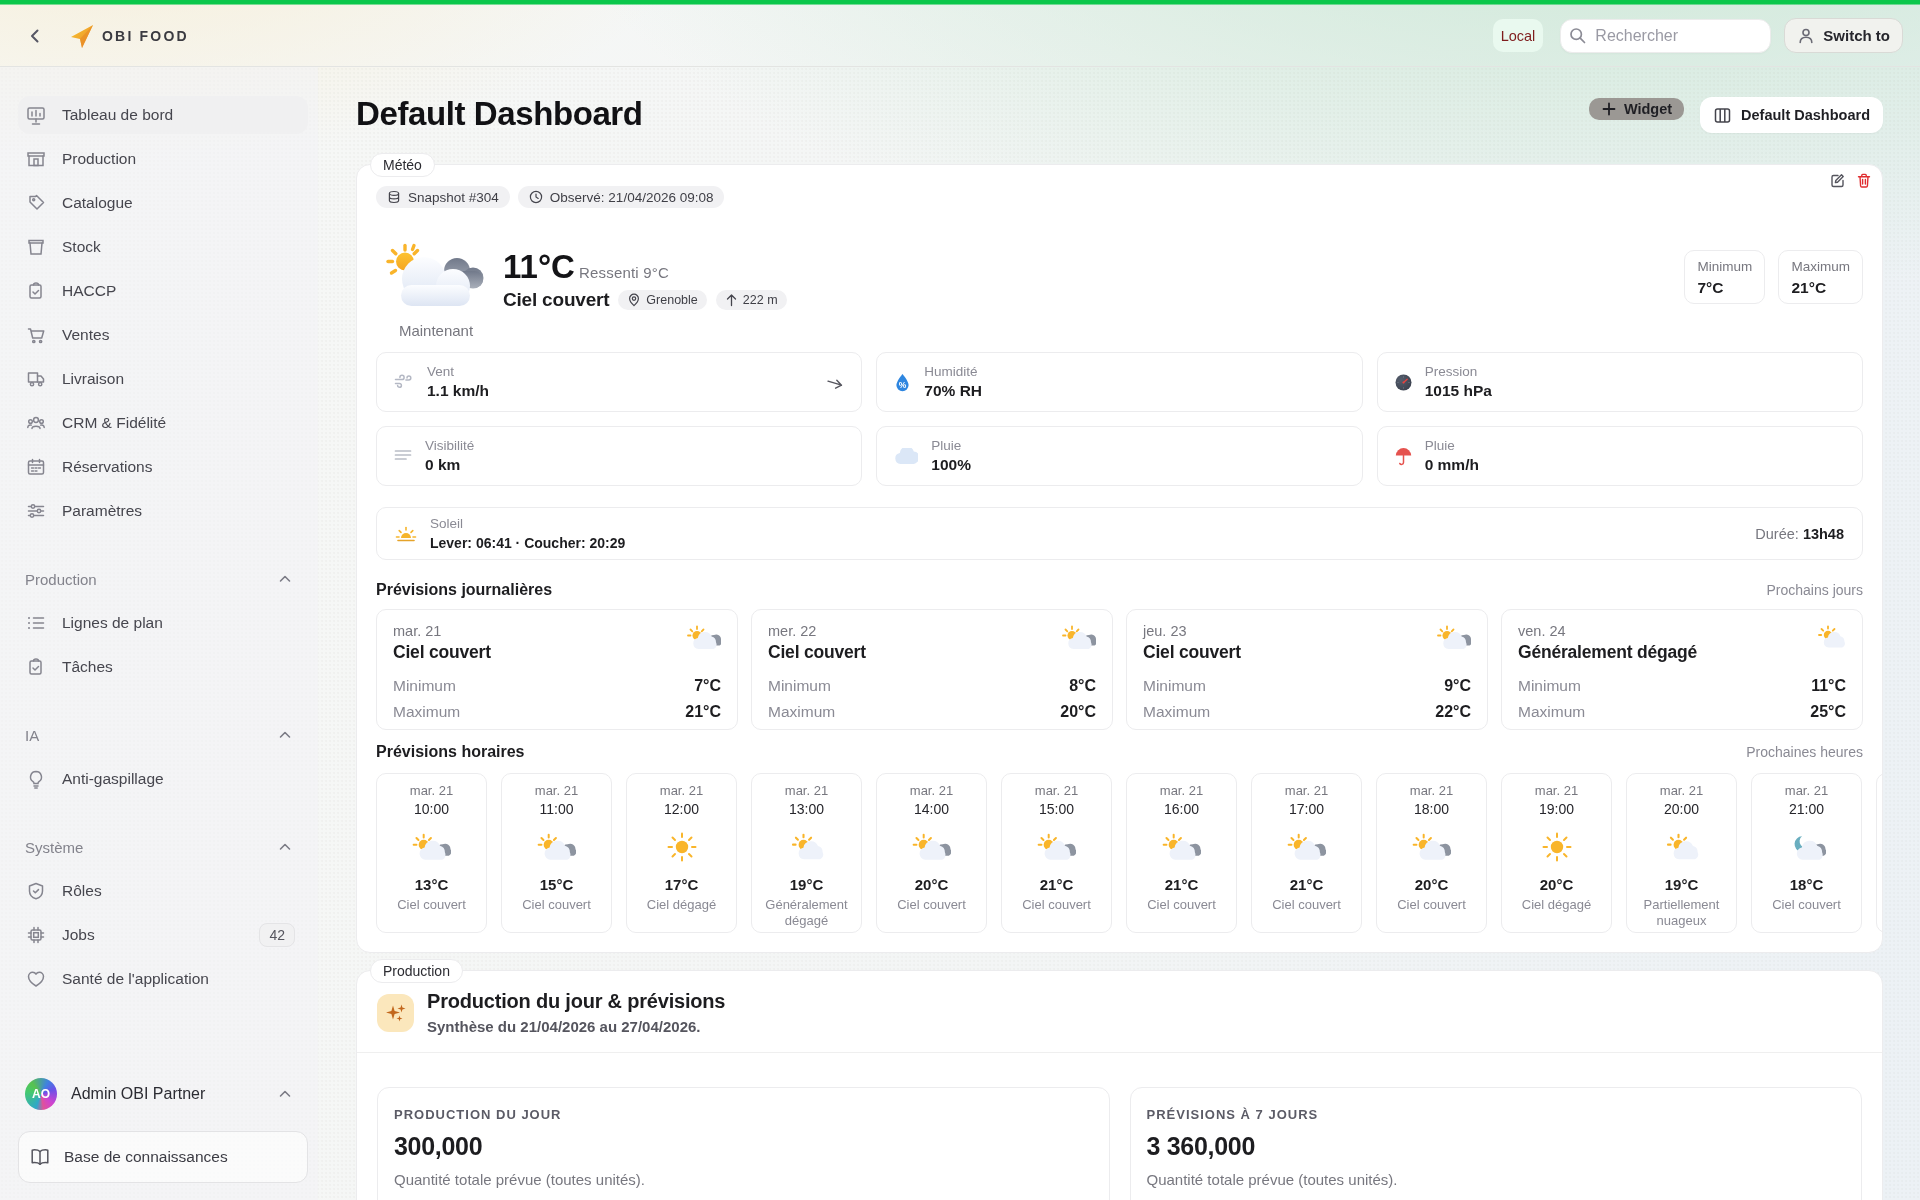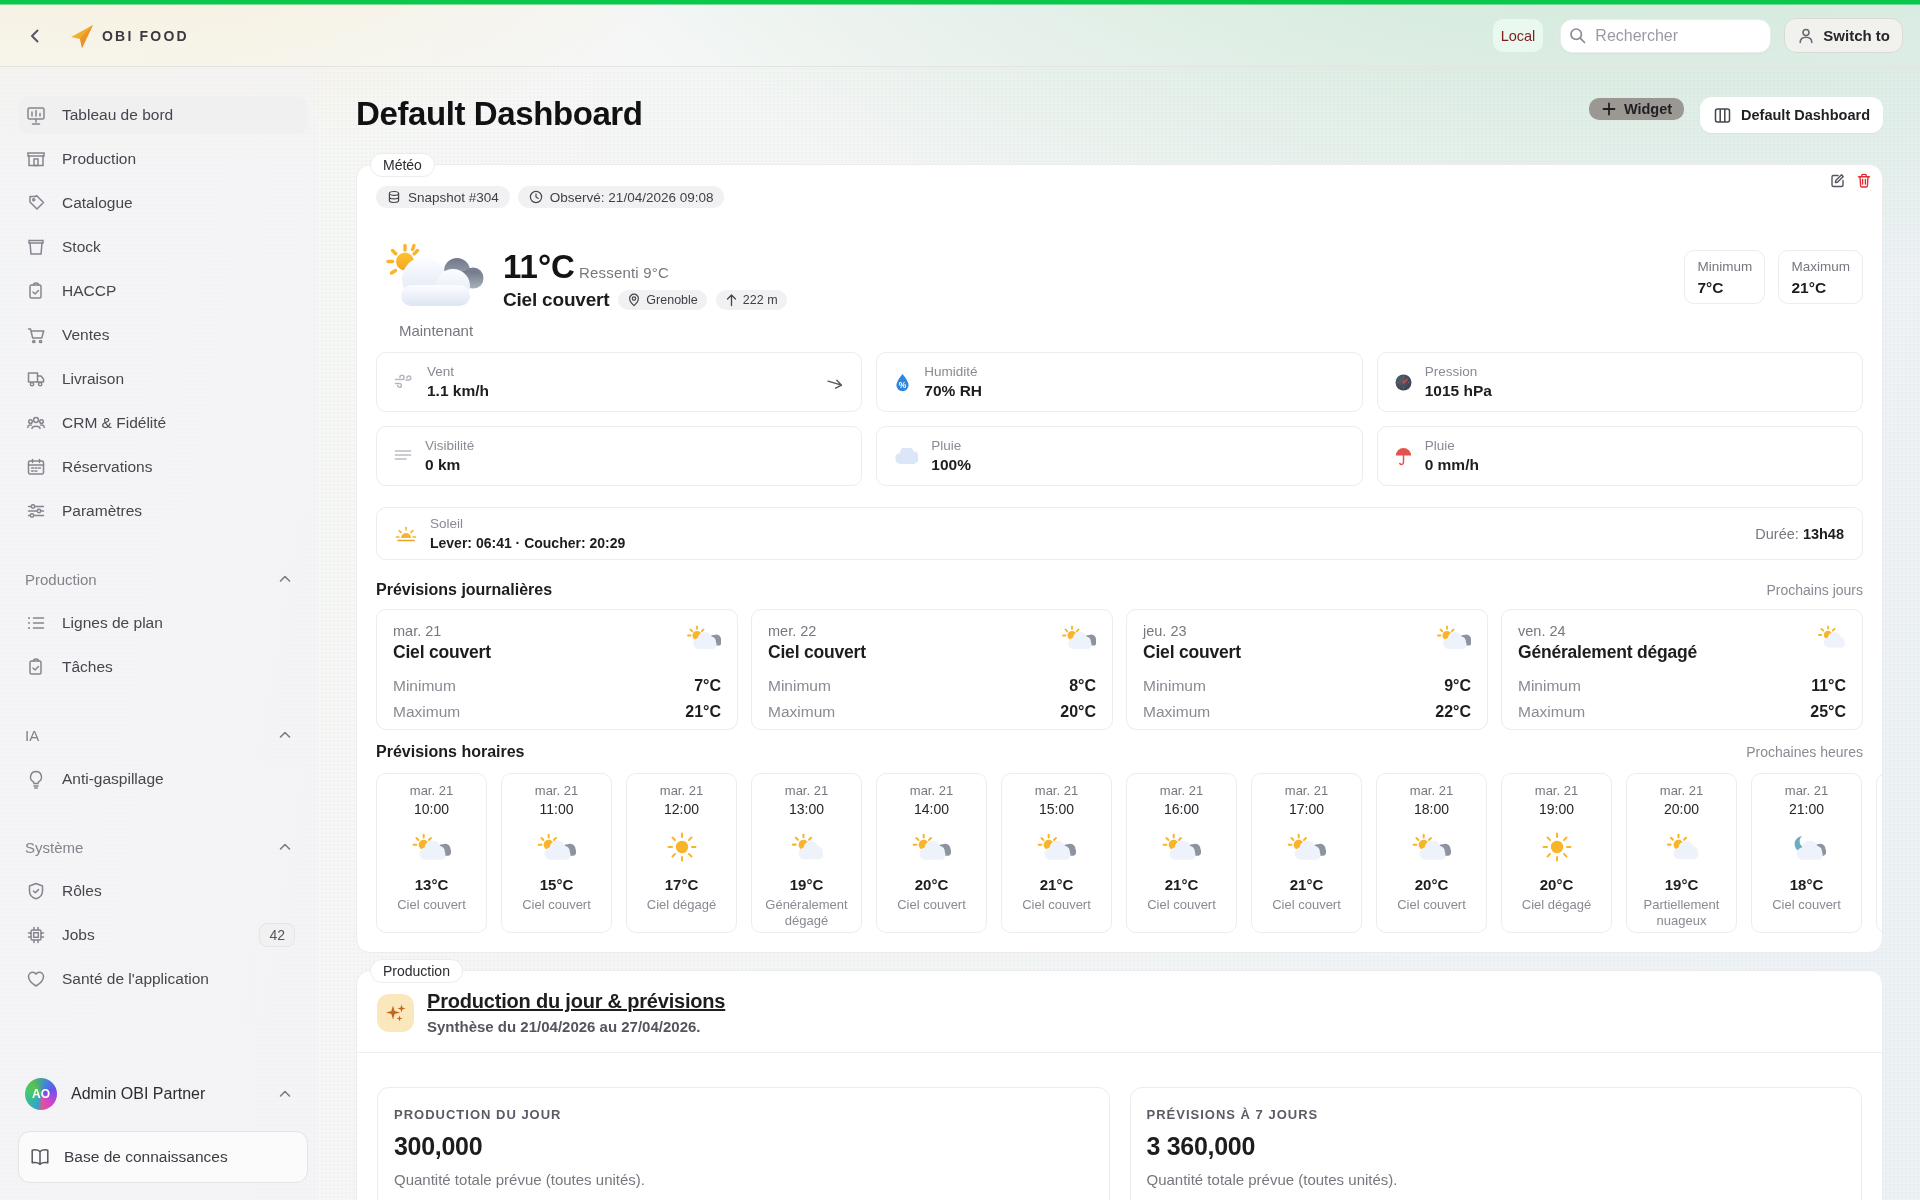--- a/index.html
+++ b/index.html
@@ -77,21 +77,21 @@
 .hourly { display:flex; gap:14px; margin-top:12px; overflow:hidden; margin-right:-19px; }
 .hcard { flex:none; width:111px; border:1px solid #ececee; border-radius:10px; text-align:center; padding:9px 4px; height:160px; }
 .hcard .d { color:#77777f; font-size:13px; }
 .hcard .h { font-size:14px; line-height:17px; margin-top:3px; color:#26262c; }
 .hcard .ic { height:46px; display:flex; align-items:center; justify-content:center; margin-top:6px; }
 .hcard .t { font-weight:bold; font-size:15px; margin-top:6px; }
 .hcard .c { color:#8a8a94; font-size:13px; margin-top:4px; line-height:16px; }
 .prod { margin-top:17px; height:300px; padding:23px 20px; }
 .prod-head { display:flex; gap:13px; align-items:flex-start; }
 .spark { width:37px; height:38px; background:#fbe7bc; border-radius:12px; display:flex; align-items:center; justify-content:center; }
-.prod-head h2 { font-size:20px; line-height:22px; font-weight:800; letter-spacing:-0.2px; margin-top:-4px;text-decoration:underline; }
+.prod-head h2 { font-size:20px; line-height:22px; font-weight:800; letter-spacing:-0.2px; margin-top:-4px; }
 .prod-head .sub { font-size:15px; line-height:18px; font-weight:bold; color:#55555e; margin-top:6px; }
 .prod-divider { height:1px; background:#efefef; margin:16px -20px 0 -20px; }
 .pcards { display:grid; grid-template-columns:1fr 1fr; gap:20px; margin-top:34px; }
 .pcard { border:1px solid #ececee; border-radius:12px; padding:19px 16px; height:140px; }
 .pcard .l { font-size:13px; font-weight:bold; letter-spacing:1px; color:#5b5b66; }
 .pcard .v { font-size:25px; font-weight:800; margin-top:10px; letter-spacing:-0.3px; }
 .pcard .s { font-size:15px; color:#77777f; margin-top:10px; }
 </style>
 </head>
 <body>

